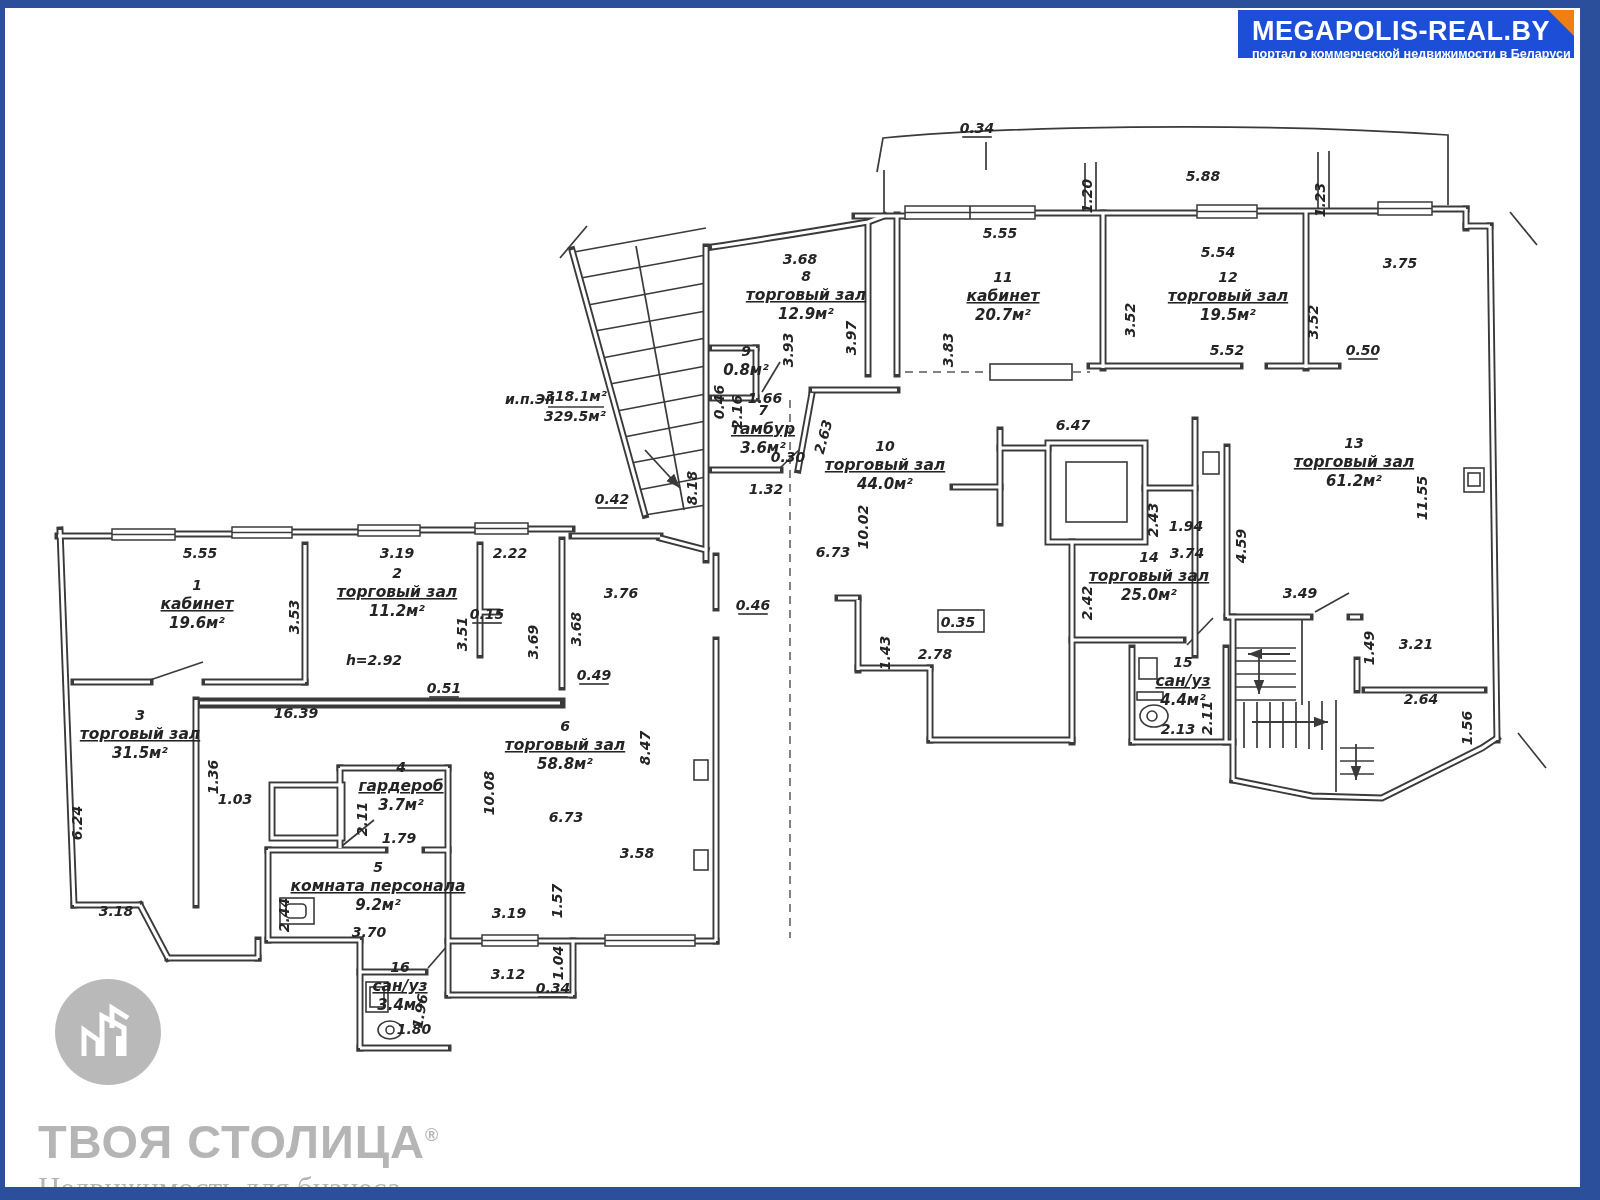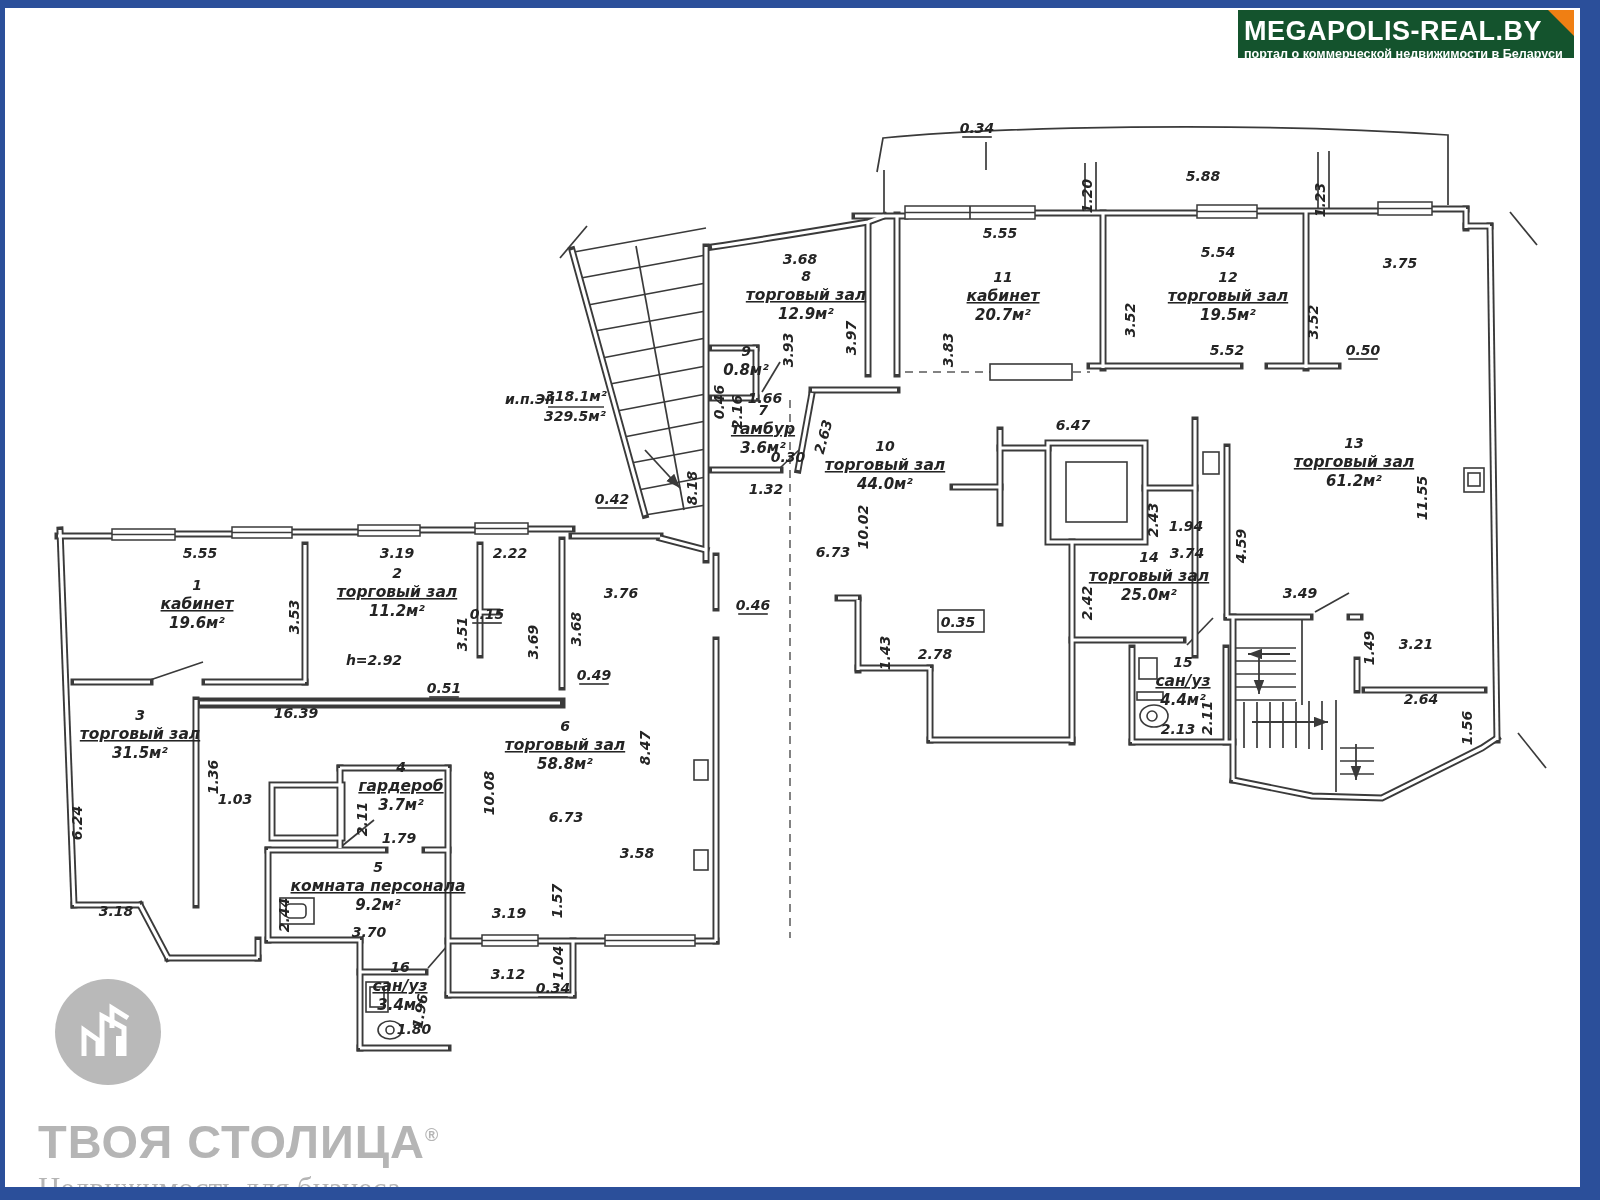--- a/index.html
+++ b/index.html
@@ -1,21 +1,21 @@
 <!DOCTYPE html>
 <html><head>
 <meta charset="utf-8">
 <style>
   html,body{margin:0;padding:0;width:1600px;height:1200px;overflow:hidden;background:#fff;
     font-family:"Liberation Sans",sans-serif;}
   .frame{position:absolute;inset:0;border-style:solid;border-color:#2b4f9a;
     border-width:8px 20px 13px 5px;pointer-events:none;z-index:40;}
   
-  .banner{position:absolute;top:10px;right:26px;width:336px;height:48px;background:#14532d;
-    z-index:30;padding:6px 14px 4px 6px;box-sizing:border-box;}
+  .banner{position:absolute;top:10px;right:26px;width:336px;height:48px;background:#1d4ed8;
+    z-index:30;padding:6px 14px 4px 14px;box-sizing:border-box;}
   .banner .fold{position:absolute;top:0;right:0;width:0;height:0;
     border-top:26px solid #f07f13;border-left:26px solid transparent;}
   .banner .t{color:#fff;font-weight:bold;font-size:27px;letter-spacing:.5px;line-height:30px;white-space:nowrap;}
   .banner .s{color:#fff;font-size:12.6px;font-weight:bold;white-space:nowrap;margin-top:1px;}
   
   .wm{position:absolute;left:38px;top:978px;z-index:1;color:#b5b5b5;}
   .wm .circ{margin-left:16px;}
   .wm .l1{font-size:47px;font-weight:bold;letter-spacing:1px;margin-top:24px;white-space:nowrap;}
   .wm .l1 sup{font-size:18px;}
   .wm .l2{font-size:31px;margin-top:2px;margin-left:0;white-space:nowrap;font-family:Liberation Serif, serif;}

